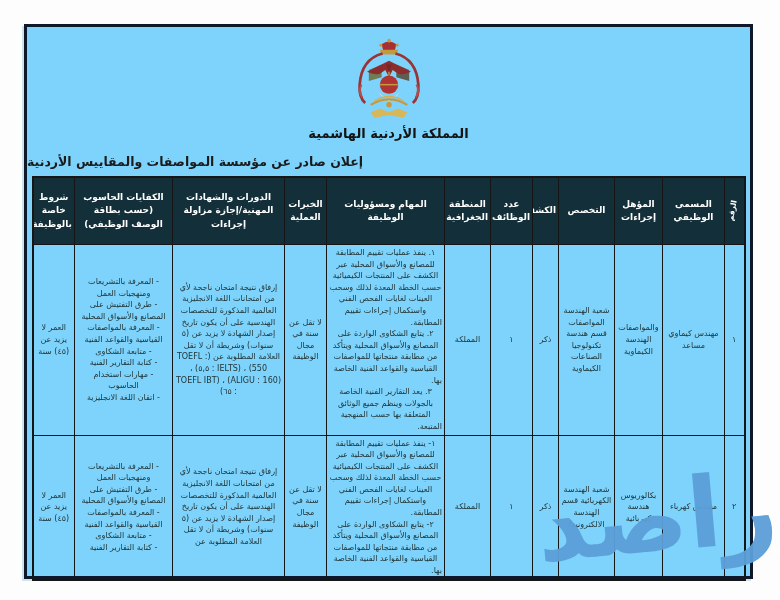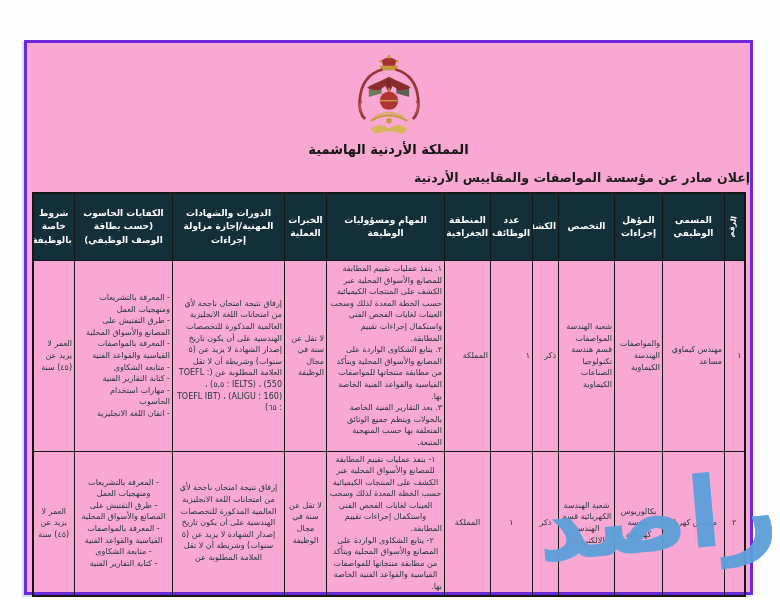--- a/index.html
+++ b/index.html
@@ -4,51 +4,50 @@
 <style>
   html,body{margin:0;padding:0;}
   body{
     width:780px;height:600px;position:relative;overflow:hidden;
     background:#fdfdfd;
     font-family:"DejaVu Sans",sans-serif;
     color:#243b3e;
   }
   .page{
     position:absolute;left:24px;top:24px;width:723px;height:549px;
-    border:3px solid #6d28d9;background:#f9a8d4;
+    border:3px solid #0f172a;background:#7dd3fc;
     box-shadow:-2px 2px 0 0 #cfe3ea;
-    margin-top:16px;
   }
   .crest{display:block;margin:10px auto 0;width:112px;height:88px;}
   .calligraphy{
     text-align:center;font-size:13px;font-weight:bold;color:#141414;
     margin-top:1px;letter-spacing:0px;transform:scaleY(1.05);
   }
   .title{
-    text-align:right;font-size:12.5px;font-weight:bold;color:#1b1b1b;margin-top:13px;
+    text-align:left;font-size:12.5px;font-weight:bold;color:#1b1b1b;margin-top:13px;
   }
   .intro{
     text-align:center;font-size:11px;font-weight:bold;color:#1b1b1b;
     width:702px;margin:8px auto 0;line-height:1.95;direction:rtl;
   }
   table.jobs{
     direction:rtl;table-layout:fixed;border-collapse:collapse;
     width:714px;margin:7px auto 0;
     border:2px solid #161616;
   }
   table.jobs th,table.jobs td{
     border:1px solid #161616;vertical-align:middle;text-align:center;
     padding:2px 2px;overflow:hidden;
   }
   table.jobs th{
     background:#132f39;color:#ffffff;font-size:9px;font-weight:bold;
     height:62px;line-height:1.5;
   }
   table.jobs td{font-size:8px;line-height:1.45;color:#233638;}
-  tr.r1 td{height:132px;text-align:right;}
+  tr.r1 td{height:132px;}
   tr.r2 td{height:102px;}
   td.tasks{font-size:7.4px;text-align:justify;text-align-last:right;padding:2px 3px;white-space:pre-line;line-height:1.5;}
   td.comp{text-align:right;white-space:pre-line;font-size:7.6px;padding:2px 4px;line-height:1.55;}
   td.cert{font-size:7.6px;line-height:1.6;padding:2px 3px;}
   .num-head span{display:inline-block;transform:rotate(-80deg);font-size:7.5px;}
   .watermark{
     position:absolute;left:536px;top:468px;z-index:10;
     font-size:98px;font-weight:bold;color:#5c9fd9;
     transform:rotate(-5deg);letter-spacing:-5px;line-height:1;
     direction:rtl;opacity:0.95;pointer-events:none;

